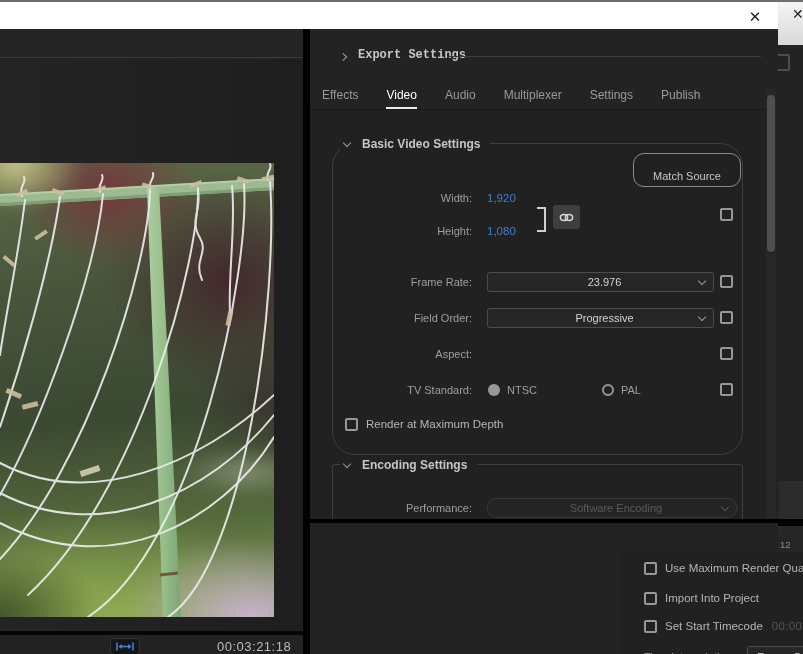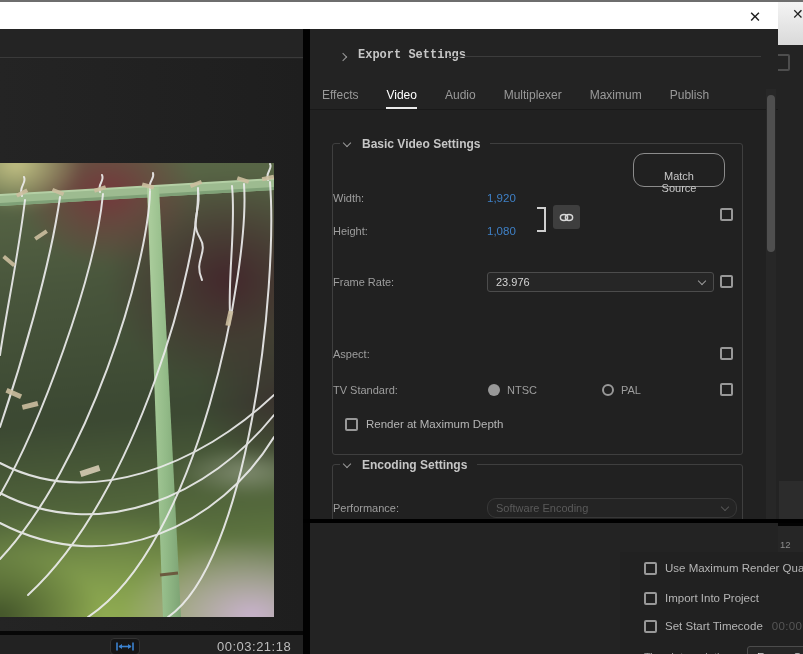--- a/index.html
+++ b/index.html
@@ -48,30 +48,30 @@
   .es-header{position:absolute;left:0;top:16px;width:468px;height:26px;}
   .chev-right{position:absolute;left:30px;top:9px;width:6px;height:6px;border-right:1.5px solid #9a9a9a;border-bottom:1.5px solid #9a9a9a;transform:rotate(-45deg);}
   .es-title{position:absolute;left:48px;top:3px;font-size:12px;font-weight:bold;color:#c6c6c6;font-family:Liberation Mono, monospace;}
   .es-rule{position:absolute;left:137px;right:17px;top:11px;height:1px;background:#3c3c3c;}
   .tabbar{position:absolute;left:0;top:54px;width:468px;height:27px;display:flex;gap:28px;padding-left:12px;border-bottom:1px solid #191919;}
   .tab{font-size:12px;color:#9a9a9a;padding-top:5px;height:26px;cursor:pointer;}
   .tab.active{color:#ffffff;border-bottom:2px solid #eaeaea;}
 
   .scroll-area{position:absolute;left:0;top:81px;width:456px;height:409px;background:#212121;overflow:hidden;}
   .group{position:absolute;left:22px;width:411px;border:1px solid #3f3f3f;border-radius:3px;}
-  .g-basic{top:33px;height:312px;}
+  .g-basic{top:33px;height:312px;border-radius:23px;}
   .g-enc{top:354px;height:120px;}
   .legend{position:absolute;left:7px;top:-8px;height:16px;background:#212121;padding:0 10px 0 4px;display:flex;align-items:center;gap:12px;}
   .chev-down{width:6px;height:6px;border-right:1.5px solid #9a9a9a;border-bottom:1.5px solid #9a9a9a;transform:rotate(45deg);margin-top:-3px;}
   .g-title{font-size:12px;font-weight:bold;color:#c6c6c6;white-space:nowrap;}
-  .match-source{position:absolute;left:300px;top:9px;width:92px;height:20px;border:1px solid #8c8c8c;border-radius:11px;background:transparent;color:#c8c8c8;font-size:11px;padding:16px;}
+  .match-source{position:absolute;left:300px;top:9px;width:108px;height:20px;border:1px solid #8c8c8c;border-radius:11px;background:transparent;color:#c8c8c8;font-size:11px;padding:16px;}
   .frow{position:absolute;left:0;width:411px;height:20px;display:flex;align-items:center;}
-  .rlabel{position:absolute;left:0;width:139px;font-size:11px;color:#9e9e9e;}
+  .rlabel{position:absolute;left:0;width:139px;text-align:right;font-size:11px;color:#9e9e9e;}
   .rvalue-blue{position:absolute;left:154px;font-size:11.5px;color:#3f80c6;}
-  .dropdown{position:absolute;left:154px;width:227px;height:20px;background:#262626;border:1px solid #4c4c4c;border-radius:3px;display:flex;align-items:center;padding-left:8px;font-size:11px;color:#d4d4d4;cursor:pointer;}
+  .dropdown{position:absolute;left:154px;width:227px;height:20px;background:#262626;border:1px solid #4c4c4c;border-radius:3px;display:flex;align-items:center;padding-left:8px;font-size:11px;color:#d4d4d4;cursor:pointer;justify-content:center;}
   .dd-chev{position:absolute;right:8px;width:6px;height:6px;border-right:1.5px solid #9a9a9a;border-bottom:1.5px solid #9a9a9a;transform:rotate(45deg);margin-top:-2px;}
   .dropdown.disabled{background:#242424;border-color:#383838;color:#5a5a5a;cursor:default;border-radius:9px;}
   .dropdown.disabled .dd-chev{border-color:#555;}
   .rcheck{position:absolute;left:387px;width:13px;height:13px;border:2px solid #989898;border-radius:2px;background:transparent;cursor:pointer;}
   .bracket{position:absolute;left:204px;top:63px;width:9px;height:25px;border-top:2px solid #cfcfcf;border-right:2px solid #cfcfcf;border-bottom:2px solid #cfcfcf;}
   .chain-btn{position:absolute;left:220px;top:61px;width:27px;height:24px;background:#3e3e3e;border:none;border-radius:3px;display:flex;align-items:center;justify-content:center;padding:0;cursor:pointer;}
   .radio-on{width:12px;height:12px;border-radius:50%;background:#989898;}
   .radio-off{width:12px;height:12px;border-radius:50%;border:2px solid #989898;background:transparent;}
   .radio-lbl{font-size:11px;color:#9e9e9e;margin-left:7px;}
   .cb{width:13px;height:13px;border:2px solid #989898;border-radius:2px;background:transparent;flex:none;cursor:pointer;}
@@ -198,21 +198,21 @@
       <span class="chev-right"></span>
       <span class="es-title">Export Settings</span>
       <div class="es-rule"></div>
     </div>
 
     <div class="tabbar">
       <div class="tab">Effects</div>
       <div class="tab active">Video</div>
       <div class="tab">Audio</div>
       <div class="tab">Multiplexer</div>
-      <div class="tab">Maximum</div>
+      <div class="tab">Settings</div>
       <div class="tab">Publish</div>
     </div>
 
     <div class="scroll-area">
 
       <div class="group g-basic">
         <div class="legend">
           <span class="chev-down"></span>
           <span class="g-title">Basic Video Settings</span>
         </div>
@@ -239,20 +239,28 @@
 
         <div class="frow" style="top:128px">
           <span class="rlabel">Frame Rate:</span>
           <div class="dropdown">
             <span>23.976</span>
             <span class="dd-chev"></span>
           </div>
           <div class="rcheck" style="top:3px"></div>
         </div>
 
+        <div class="frow" style="top:164px">
+          <span class="rlabel">Field Order:</span>
+          <div class="dropdown">
+            <span>Progressive</span>
+            <span class="dd-chev"></span>
+          </div>
+          <div class="rcheck" style="top:3px"></div>
+        </div>
 
         <div class="frow" style="top:200px">
           <span class="rlabel">Aspect:</span>
           <div class="rcheck" style="top:3px"></div>
         </div>
 
         <div class="frow" style="top:270px;padding-left:12px">
           <span class="cb"></span>
           <span class="cb-lbl">Render at Maximum Depth</span>
         </div>

